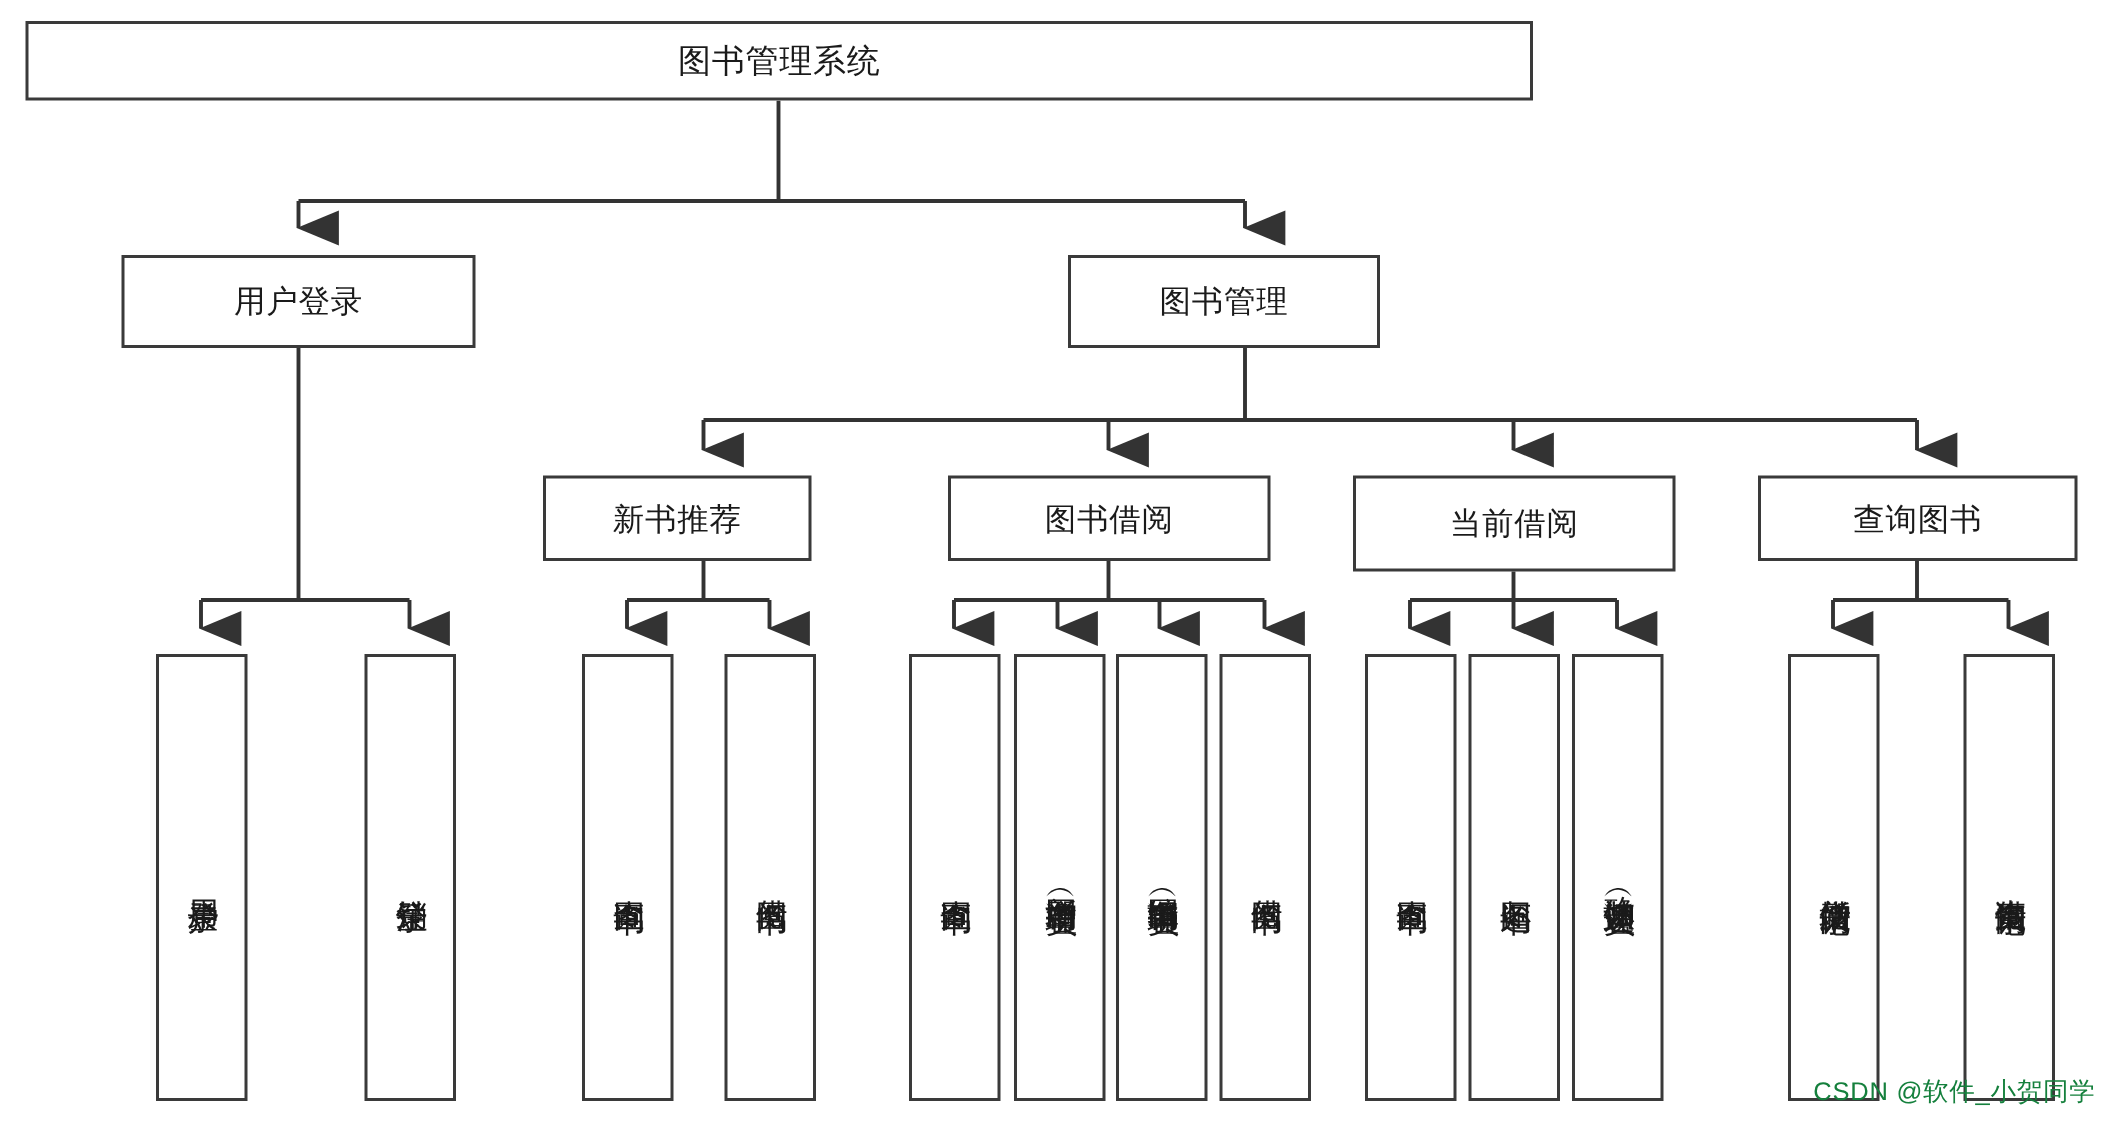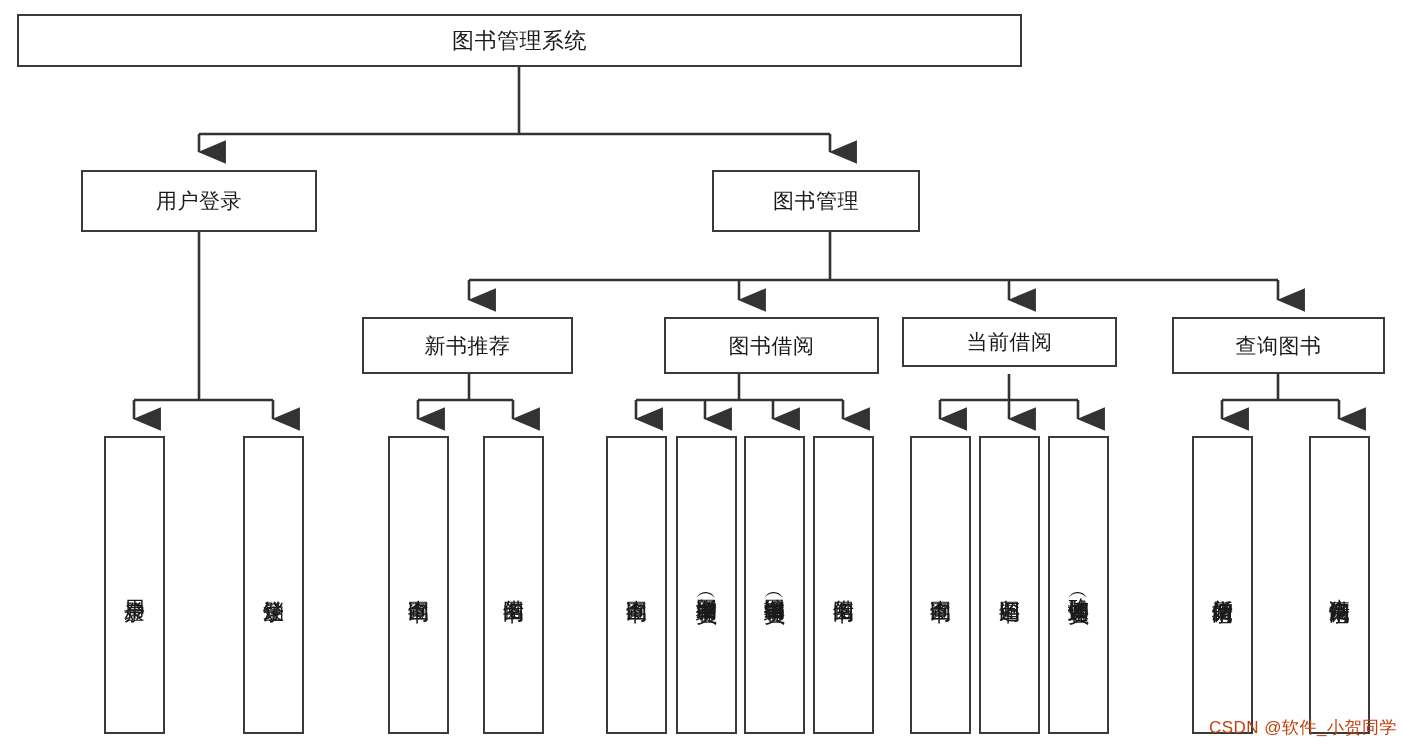--- a/index.html
+++ b/index.html
@@ -55,21 +55,21 @@
     display: block;
   }
   .node.root {
     font-size: 22px;
   }
   .watermark {
     position: absolute;
     right: 8px;
     bottom: 8px;
     font-size: 17px;
-    color: #c2410c;
+    color: #15803d;
     letter-spacing: 0.5px;
     white-space: nowrap;
     user-select: none;
   }
 </style>
 </head>
 <body>
 
 <div id="canvas">
 
@@ -129,27 +129,27 @@
     <span>图书管理系统</span>
   </div>
 
   <div class="node h" style="left:81px; top:170px; width:236px; height:62px;">
     <span>用户登录</span>
   </div>
   <div class="node h" style="left:712px; top:170px; width:208px; height:62px;">
     <span>图书管理</span>
   </div>
 
-  <div class="node h" style="left:362px; top:317px; width:211px; height:57px;font-family:Liberation Serif, serif;">
+  <div class="node h" style="left:362px; top:317px; width:179px; height:57px;font-family:Liberation Serif, serif;">
     <span>新书推荐</span>
   </div>
-  <div class="node h" style="left:664px; top:317px; width:215px; height:57px;">
+  <div class="node h" style="left:632px; top:317px; width:215px; height:57px;">
     <span>图书借阅</span>
   </div>
-  <div class="node h" style="left:902px; top:317px; width:215px; height:50px;">
+  <div class="node h" style="left:902px; top:317px; width:215px; height:64px;">
     <span>当前借阅</span>
   </div>
   <div class="node h" style="left:1172px; top:317px; width:213px; height:57px;">
     <span>查询图书</span>
   </div>
 
   <div class="node v" style="left:104px; top:436px; width:61px; height:298px;">
     <span class="vlabel">用户登录</span>
   </div>
   <div class="node v" style="left:243px; top:436px; width:61px; height:298px;">

